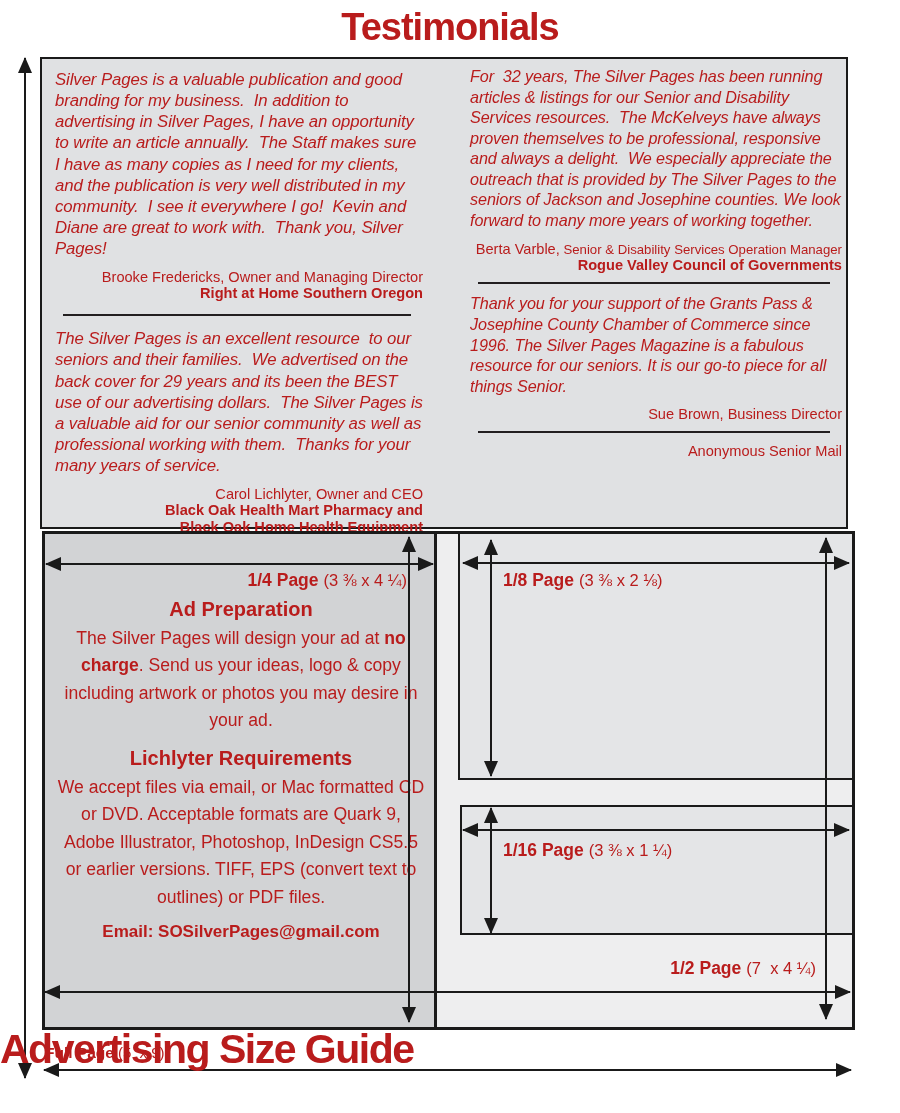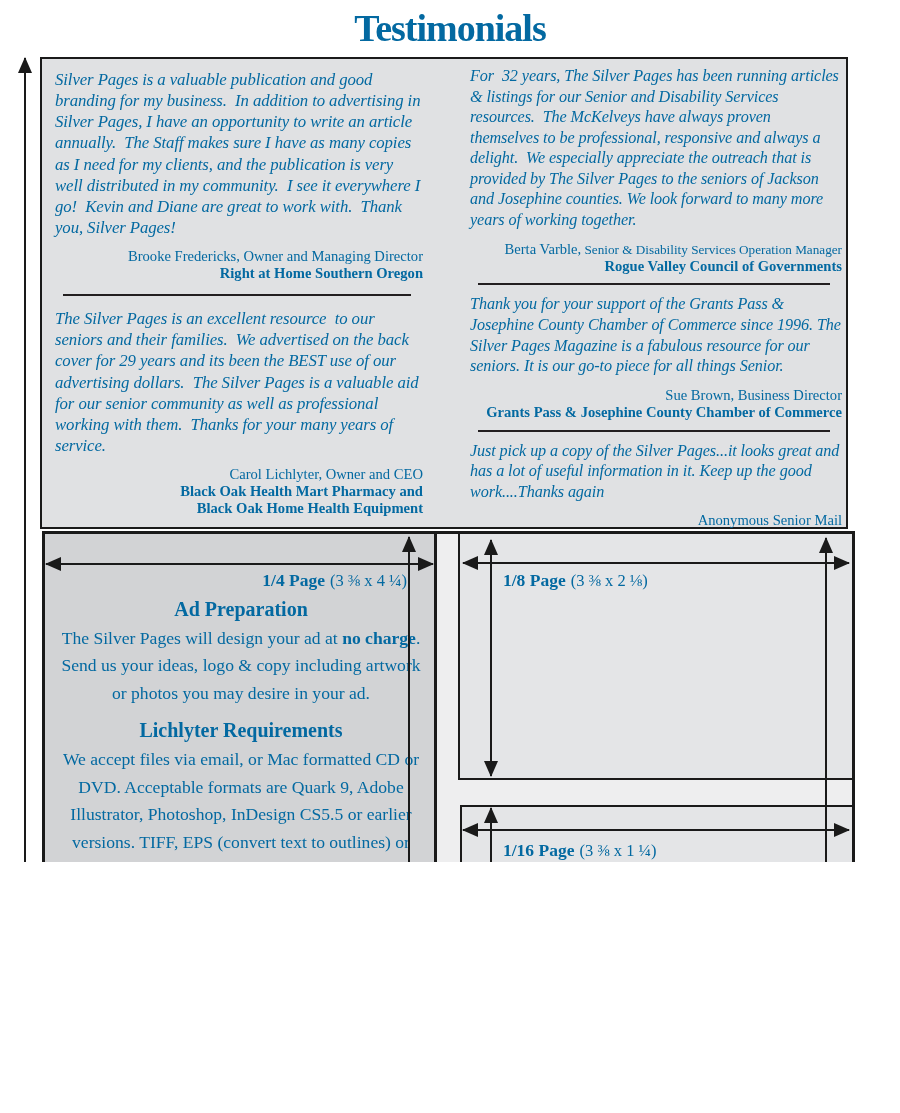--- a/index.html
+++ b/index.html
@@ -1,18 +1,18 @@
 <!DOCTYPE html>
 <html><head>
 <meta charset="utf-8">
 <style>
   html,body{margin:0;padding:0;background:#fff;}
   .page{
-    position:relative;width:900px;height:862px;background:#ffffff;
-    font-family:Liberation Serif, serif;color:#0369a1;overflow:hidden;
+    position:relative;width:900px;height:1113px;background:#ffffff;
+    font-family:Liberation Sans, sans-serif;color:#b91c1c;overflow:hidden;
   }
   
   .main-title{
     position:absolute;top:6px;left:0;width:900px;text-align:center;
     font-size:38px;font-weight:700;letter-spacing:-1px;
   }
   .footer-title{
     position:absolute;top:1026px;left:0;width:900px;text-align:left;
     font-size:41px;font-weight:700;letter-spacing:-1.5px;
   }
@@ -103,23 +103,21 @@
       <div class="t-company">Black Oak Home Health Equipment</div>
     </div>
 
     <div class="t-col t-col-right">
       <p class="t-quote">For  32 years, The Silver Pages has been running articles &amp; listings for our Senior and Disability Services resources.  The McKelveys have always proven themselves to be professional, responsive and always a delight.  We especially appreciate the outreach that is provided by The Silver Pages to the seniors of Jackson and Josephine counties. We look forward to many more years of working together.</p>
       <div class="t-author"><span>Berta Varble,</span><span class="role"> Senior &amp; Disability Services Operation Manager</span></div>
       <div class="t-company">Rogue Valley Council of Governments</div>
       <hr class="t-divider">
       <p class="t-quote">Thank you for your support of the Grants Pass &amp; Josephine County Chamber of Commerce since 1996. The Silver Pages Magazine is a fabulous resource for our seniors. It is our go-to piece for all things Senior.</p>
       <div class="t-author">Sue Brown, Business Director</div>
-      <div class="t-company">Grants Pass &amp; Josephine County Chamber of Commerce</div>
       <hr class="t-divider">
-      <p class="t-quote">Just pick up a copy of the Silver Pages...it looks great and has a lot of useful information in it. Keep up the good work....Thanks again</p>
       <div class="t-author">Anonymous Senior Mail</div>
     </div>
 
   </div>
 
   <div class="ad-box">
 
     <div class="quarter-box">
       <div class="quarter-content">
         <div class="block-heading">Ad Preparation</div>

